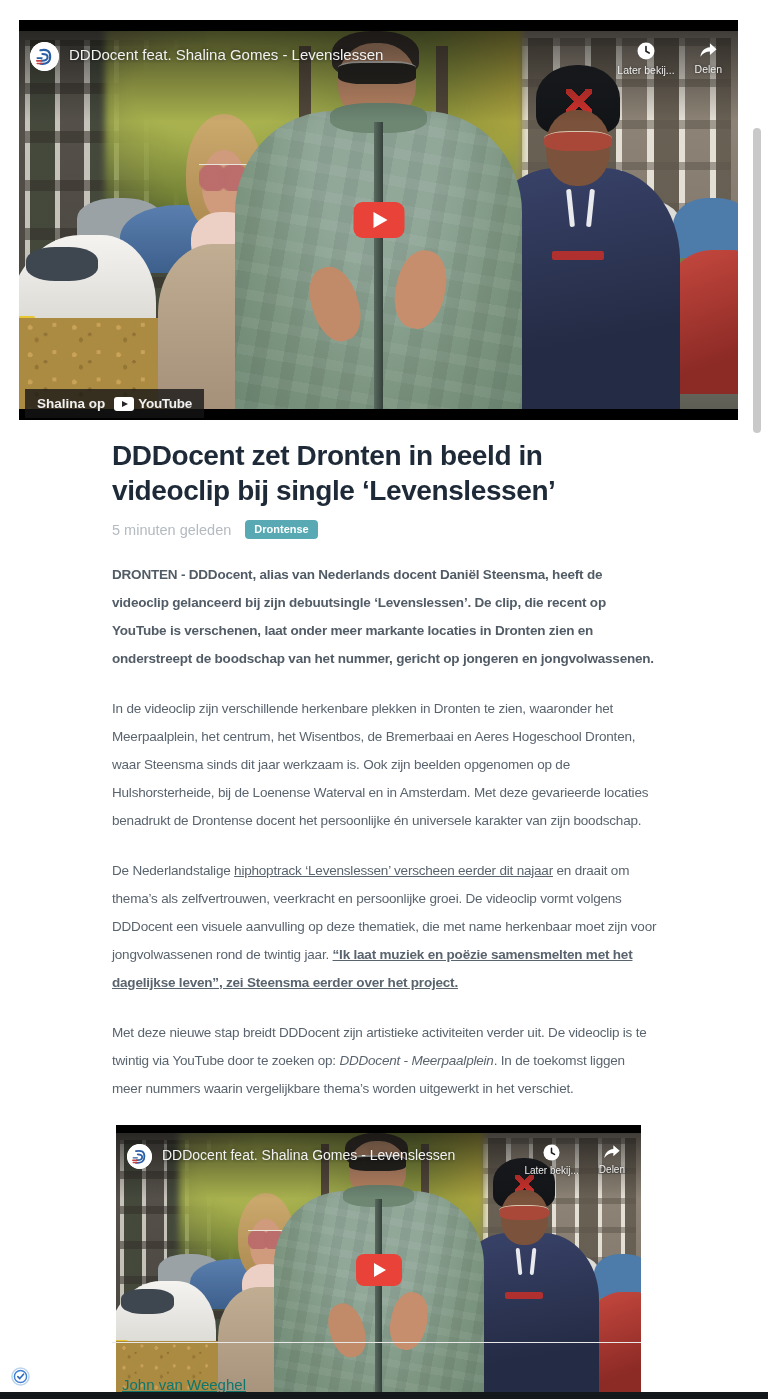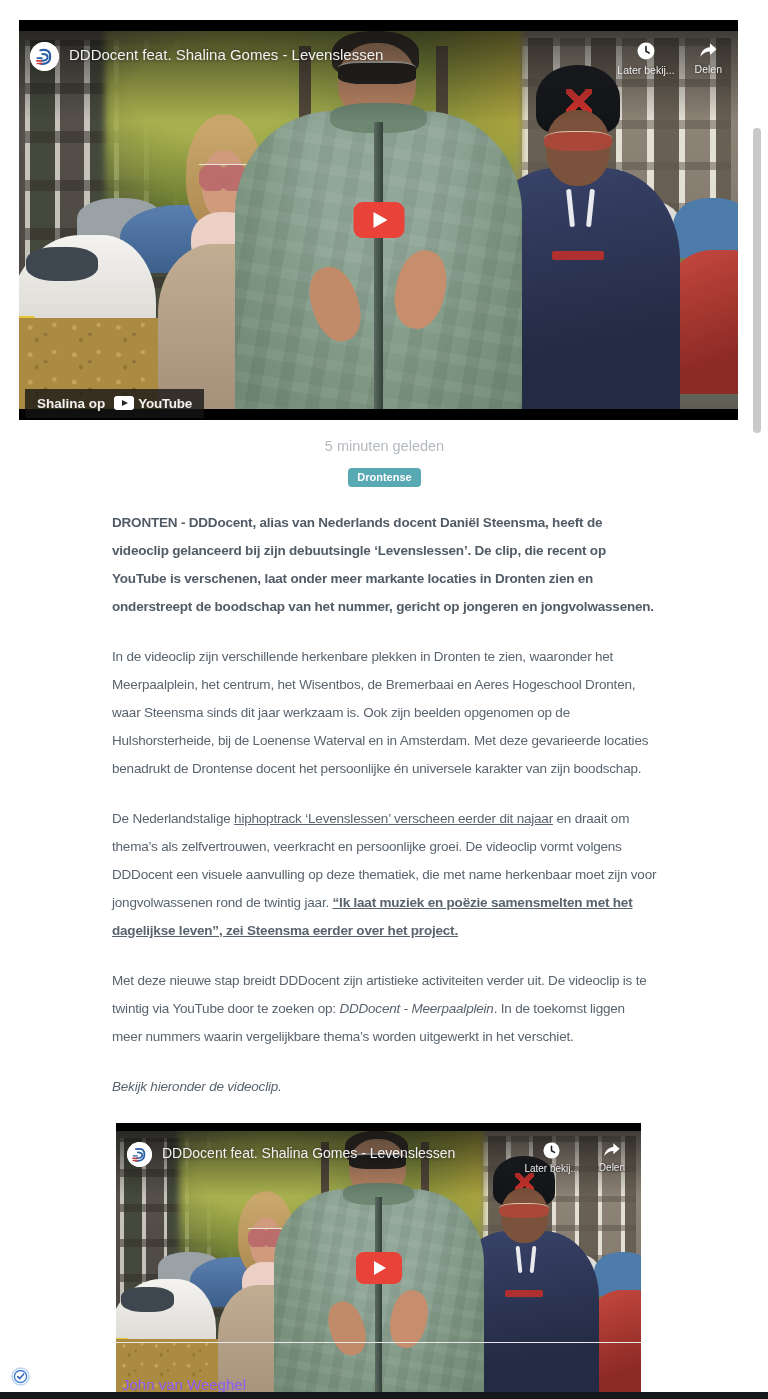--- a/index.html
+++ b/index.html
@@ -108,39 +108,39 @@
   
   .yt-play { position:absolute; left:50%; top:50%; transform:translate(-50%,-50%); width:51px; height:36px;
     background:#e94339; border:none; border-radius:9px; cursor:pointer; z-index:4; display:flex; align-items:center; justify-content:center; }
   .inline .yt-play { width:46px; height:32px; border-radius:8px; }
   .yt-play .tri { width:0; height:0; border-left:14px solid #fff; border-top:8.5px solid transparent; border-bottom:8.5px solid transparent; margin-left:3px; }
   .inline .yt-play .tri { border-left-width:12px; border-top-width:7.5px; border-bottom-width:7.5px; }
 
   
   .yt-watermark { position:absolute; left:6px; bottom:2px; z-index:5; display:flex; align-items:center; gap:9px;
     background:rgba(20,20,20,.78); color:#f0f0f0; font-size:13.5px; font-weight:bold; padding:7px 12px; cursor:pointer; }
-  .yt-logo { display:flex; align-items:flex-start; gap:4px; }
+  .yt-logo { display:flex; align-items:center; gap:4px; }
   .yt-logo-box { width:20px; height:14px; background:#fff; border-radius:3px; display:flex; align-items:center; justify-content:center; }
   .yt-logo-box .tri-dark { width:0; height:0; border-left:6px solid #262626; border-top:3.5px solid transparent; border-bottom:3.5px solid transparent; margin-left:1px; }
   .yt-word { font-weight:bold; letter-spacing:-0.3px; }
 
   
   .article { margin:18px 0 0 112px; width:545px; }
   .article h1 { margin:0; color:#1e2a38; font-size:28px; line-height:1.25; font-weight:bold; letter-spacing:-0.4px; }
-  .meta { display:flex; align-items:center; gap:14px; margin-top:12px;flex-direction:column; }
+  .meta { display:flex; align-items:center; gap:14px; margin-top:12px; }
   .meta .time { color:#b4bac0; font-size:14.5px; }
   .badge { background:#58a9b3; color:#fff; font-size:11px; font-weight:bold; padding:3px 9px 4px; border-radius:4px; cursor:pointer; }
   .article p { margin:22px 0 0; color:#5a646e; font-size:13.5px; letter-spacing:-0.2px; line-height:28px; }
   .article p.lead { font-weight:bold; color:#525c66; }
   .article a.link { color:#5a646e; text-decoration:underline; cursor:pointer; }
   .article a.link.strong { font-weight:bold; }
 
   
   .divider { position:absolute; left:112px; top:1342px; width:529px; border-top:1px solid #e8e8e8; }
-  .author { position:absolute; left:122px; top:1376px; color:#8b5cf6; font-size:15px; }
+  .author { position:absolute; left:122px; top:1376px; color:#0f766e; font-size:15px;text-decoration:underline; }
   .consent { position:absolute; left:11px; top:1367px; width:19px; height:19px; cursor:pointer; }
   .bottom-bar { position:absolute; left:0; bottom:0; width:768px; height:7px; background:#15181b; }
   .scrollbar-thumb { position:absolute; right:7px; top:128px; width:8px; height:305px; background:#c9c9c9; border-radius:4px; }
 </style>
 </head>
 <body>
 
 <figure class="yt-embed hero">
   <div class="yt-scene">
     <div class="sc sc-canopy"></div>
@@ -236,29 +236,29 @@
     <span class="yt-logo">
       <span class="yt-logo-box">
           <span class="tri-dark"></span>
         </span>
       <span class="yt-word">YouTube</span>
     </span>
   </div>
 </figure>
 
 <main class="article">
+  <h1><span>DDDocent zet Dronten in beeld in</span><br><span>videoclip bij single ‘Levenslessen’</span></h1>
   <div class="meta">
     <span class="time">5 minuten geleden</span>
     <span class="badge">Drontense</span>
   </div>
   <p class="lead">DRONTEN - DDDocent, alias van Nederlands docent Daniël Steensma, heeft de videoclip gelanceerd bij zijn debuutsingle ‘Levenslessen’. De clip, die recent op YouTube is verschenen, laat onder meer markante locaties in Dronten zien en onderstreept de boodschap van het nummer, gericht op jongeren en jongvolwassenen.</p>
   <p>In de videoclip zijn verschillende herkenbare plekken in Dronten te zien, waaronder het Meerpaalplein, het centrum, het Wisentbos, de Bremerbaai en Aeres Hogeschool Dronten, waar Steensma sinds dit jaar werkzaam is. Ook zijn beelden opgenomen op de Hulshorsterheide, bij de Loenense Waterval en in Amsterdam. Met deze gevarieerde locaties benadrukt de Drontense docent het persoonlijke én universele karakter van zijn boodschap.</p>
   <p><span>De Nederlandstalige </span><a class="link">hiphoptrack ‘Levenslessen’ verscheen eerder dit najaar</a><span> en draait om thema’s als zelfvertrouwen, veerkracht en persoonlijke groei. De videoclip vormt volgens DDDocent een visuele aanvulling op deze thematiek, die met name herkenbaar moet zijn voor jongvolwassenen rond de twintig jaar. </span><a class="link strong">“Ik laat muziek en poëzie samensmelten met het dagelijkse leven”, zei Steensma eerder over het project.</a></p>
   <p><span>Met deze nieuwe stap breidt DDDocent zijn artistieke activiteiten verder uit. De videoclip is te twintig via YouTube door te zoeken op: </span><em>DDDocent - Meerpaalplein</em><span>. In de toekomst liggen meer nummers waarin vergelijkbare thema’s worden uitgewerkt in het verschiet.</span></p>
-  <p><em>Bekijk hieronder de videoclip.</em></p>
 
   <figure class="yt-embed inline">
     <div class="yt-scene">
       <div class="sc sc-canopy"></div>
       <div class="sc sc-bldg-left">
           <div class="sc-windows"></div>
         </div>
       <div class="sc sc-bldg-right">
           <div class="sc-windows light"></div>
         </div>

